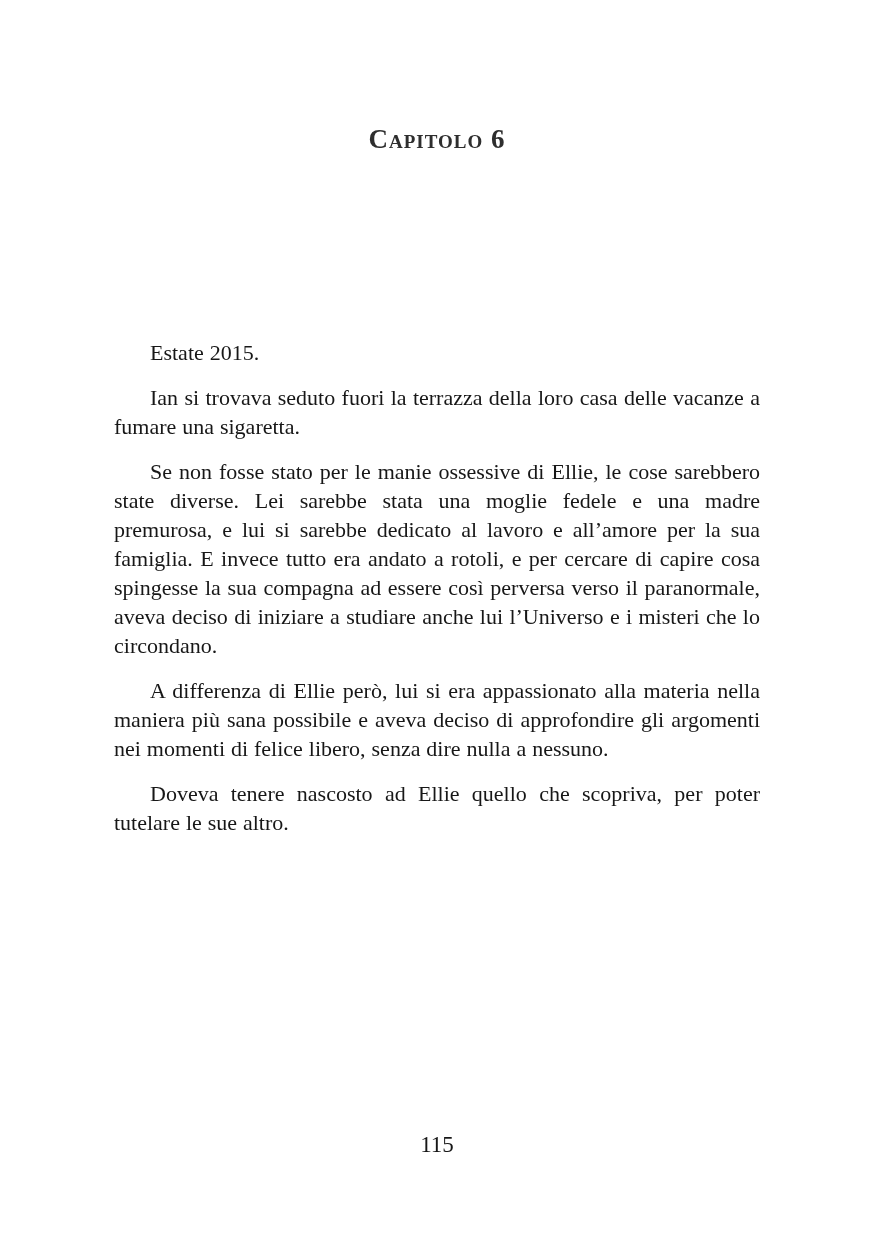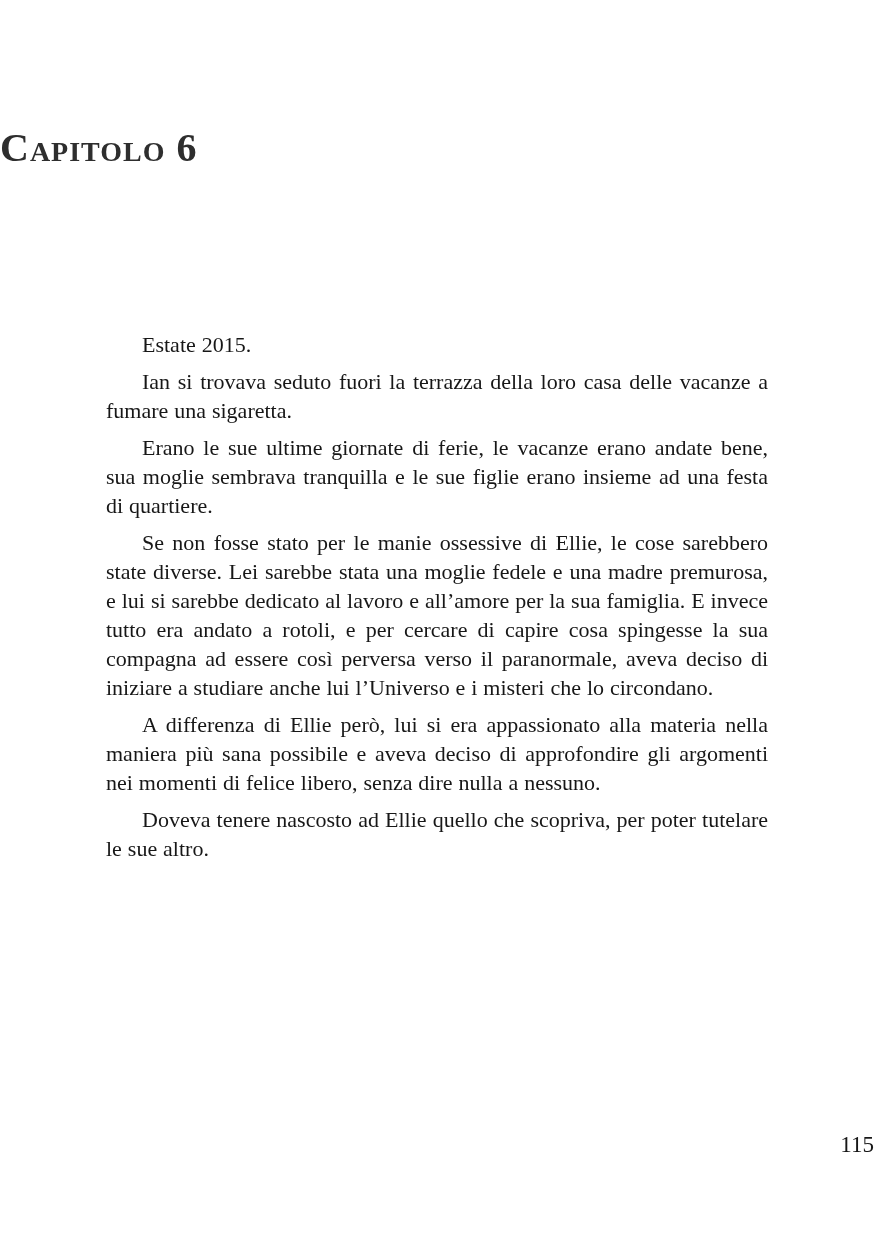--- a/index.html
+++ b/index.html
@@ -15,68 +15,67 @@
     font-family: "Liberation Serif", serif;
     color: #1b1b1b;
     overflow: hidden;
   }
   .chapter-title {
     position: absolute;
     top: 124px;
     left: 0;
     right: 0;
     margin: 0;
-    text-align: left;
+    text-align: center;
     font-family: "Liberation Serif", serif;
     font-variant: small-caps;
     font-weight: bold;
-    font-size: 40px;
+    font-size: 27px;
     letter-spacing: 1px;
     color: #2e2e2e;
   }
   .body-text {
     position: absolute;
     top: 322px;
     left: 98px;
     width: 678px;
     font-size: 22px;
     line-height: 29px;
     text-align: justify;
     text-justify: inter-word;
     hyphens: auto;
     -webkit-hyphens: auto;
     word-spacing: 0.02em;
     color: #171717;
   }
   .body-text p.para {
-    margin: 8px;
+    margin: 16px;
     padding: 0;
     text-indent: 36px;
   }
   .page-number {
     position: absolute;
     top: 1132px;
     left: 0;
     right: 0;
     margin: 0;
-    text-align: right;
+    text-align: center;
     font-size: 23px;
     color: #171717;
     font-family: "Liberation Serif", serif;
   }
 </style>
 </head>
 <body>
 
 <div class="book-page">
   <h1 class="chapter-title">Capitolo 6</h1>
 
   <div class="body-text" lang="it">
       <p class="para">Estate 2015.</p>
       <p class="para">Ian si trovava seduto fuori la terrazza della loro casa delle vacanze a fumare una sigaretta.</p>
-      <p class="para">Erano le sue ultime giornate di ferie, le vacanze erano andate bene, sua moglie sembrava tranquilla e le sue figlie erano insieme ad una festa di quartiere.</p>
       <p class="para">Se non fosse stato per le manie ossessive di Ellie, le cose sarebbero state diverse. Lei sarebbe stata una moglie fedele e una madre premurosa, e lui si sarebbe dedicato al lavoro e all’amore per la sua famiglia. E invece tutto era andato a rotoli, e per cercare di capire cosa spingesse la sua compagna ad essere così perversa verso il paranormale, aveva deciso di iniziare a studiare anche lui l’Universo e i misteri che lo circondano.</p>
       <p class="para">A differenza di Ellie però, lui si era appassionato alla materia nella maniera più sana possibile e aveva deciso di approfondire gli argomenti nei momenti di felice libero, senza dire nulla a nessuno.</p>
       <p class="para">Doveva tenere nascosto ad Ellie quello che scopriva, per poter tutelare le sue altro.</p>
     </div>
 
   <p class="page-number">115</p>
 </div>
 
 </body></html>

